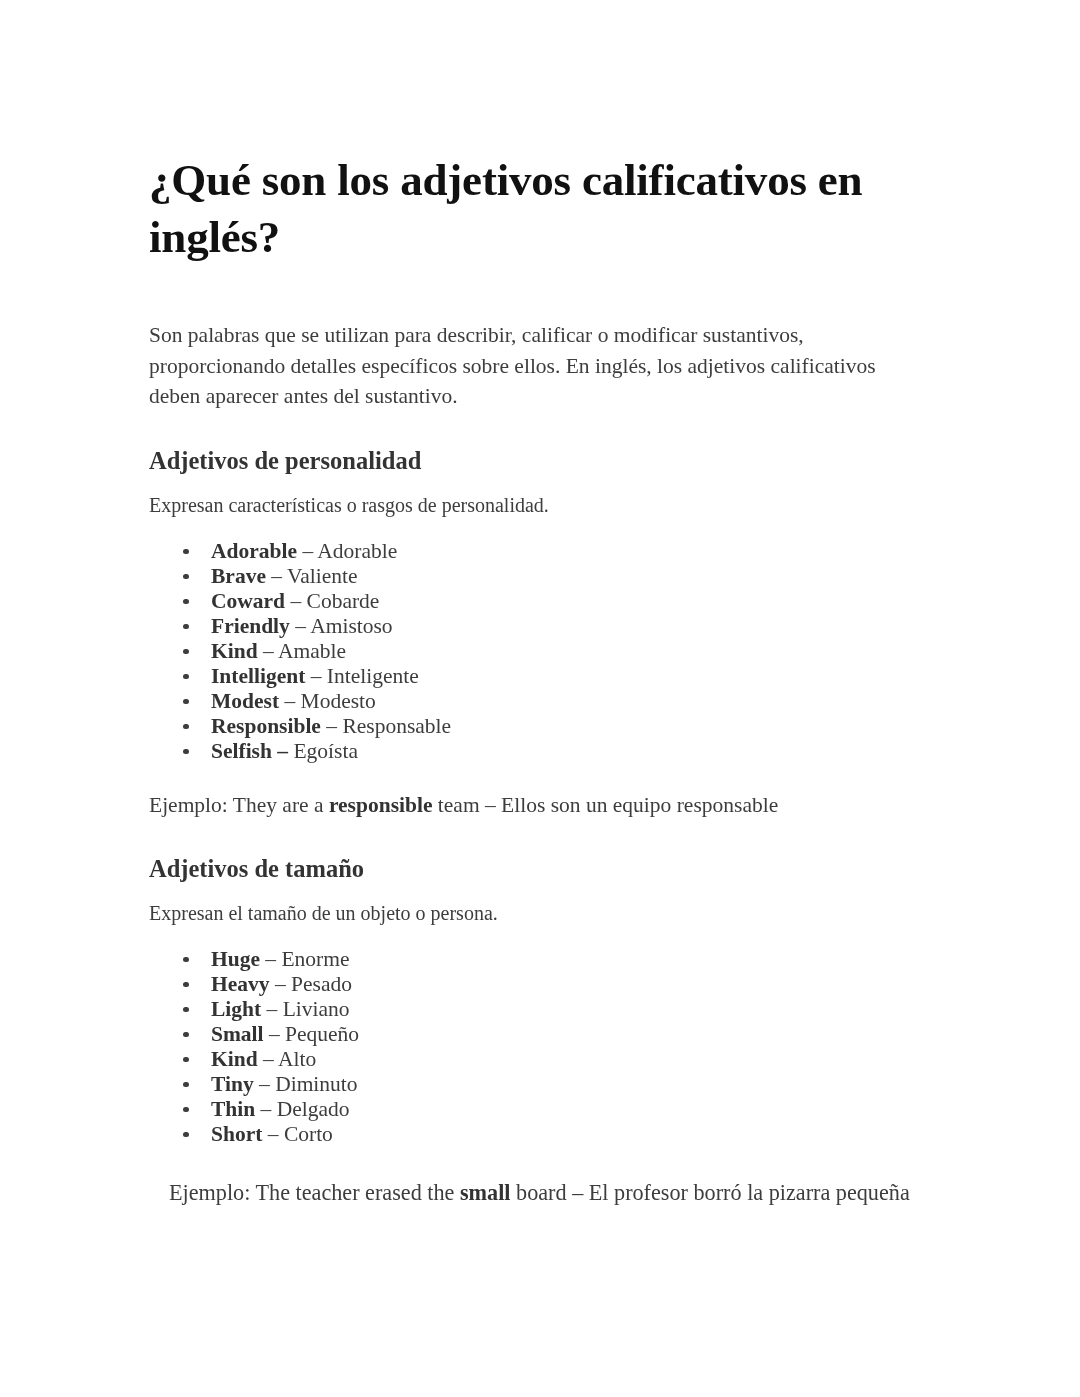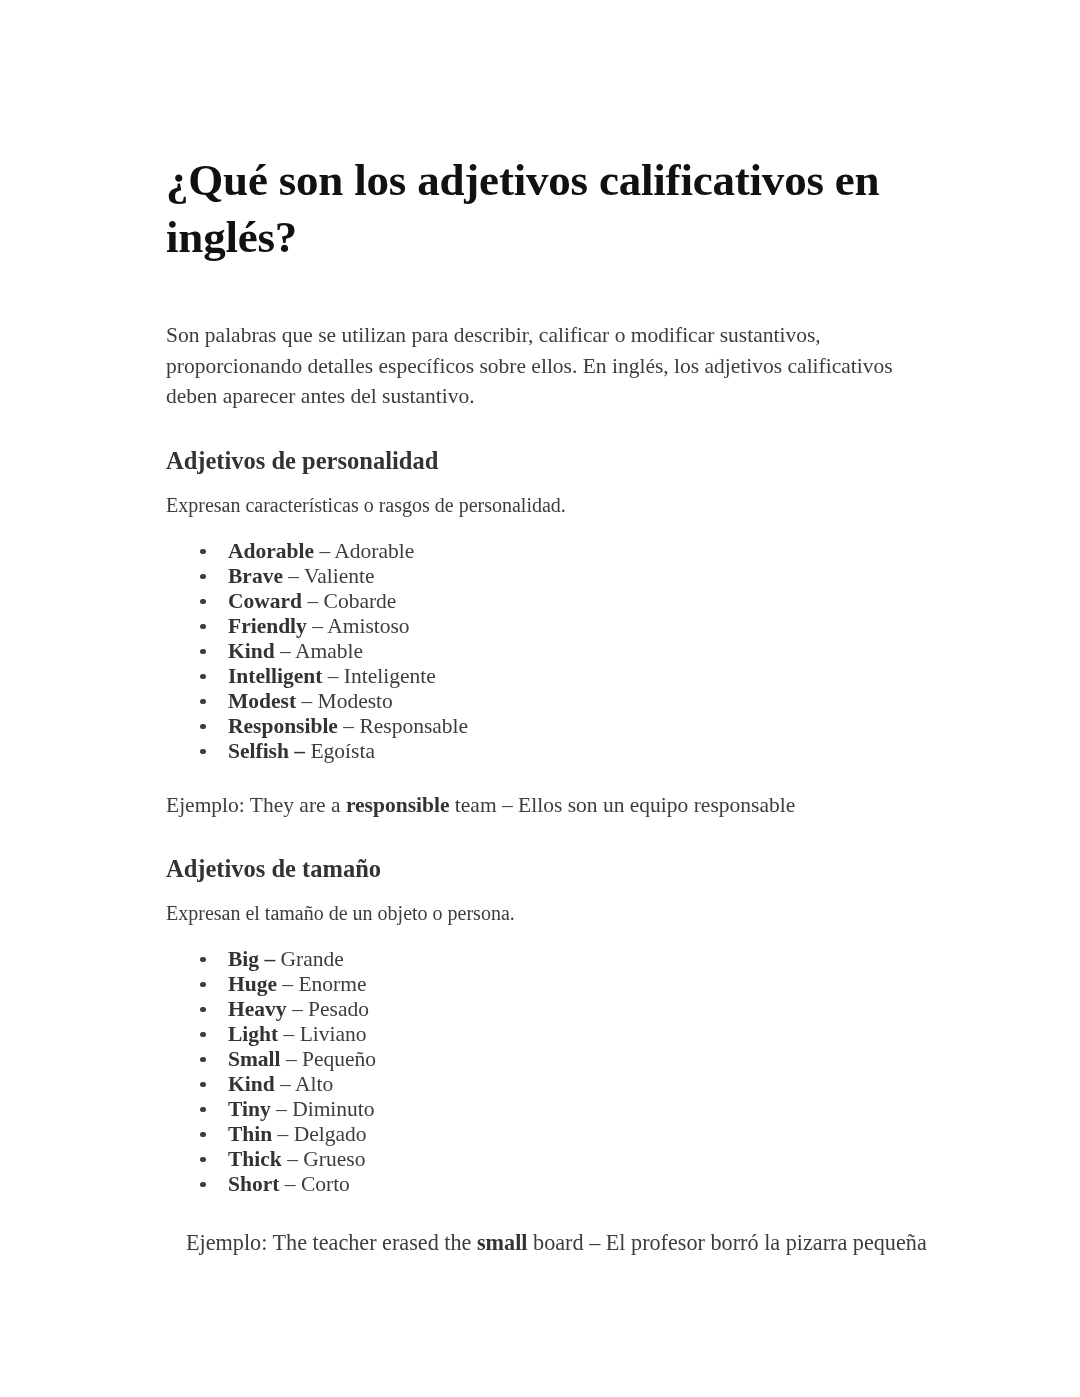--- a/index.html
+++ b/index.html
@@ -17,21 +17,21 @@
   }
 
   .page {
     position: absolute;
     inset: 0;
     background: #ffffff;
   }
 
   .content {
     position: absolute;
-    left: 166px;
+    left: 149px;
     top: 152px;
     width: 782px;
   }
 
   
   .doc-title {
     font-family: "Liberation Serif", "DejaVu Serif", serif;
     font-weight: 700;
     font-size: 45px;
     line-height: 1.27;
@@ -157,29 +157,27 @@
         </ul>
       <p class="example">
         <span>Ejemplo: They are a </span><span class="hl">responsible</span><span> team – Ellos son un equipo responsable</span>
       </p>
     </div>
 
     <div class="section-block size-block">
       <h2 class="section-heading">Adjetivos de tamaño</h2>
       <p class="section-lead">Expresan el tamaño de un objeto o persona.</p>
       <ul class="word-list">
-          <li><span class="bullet"></span><span class="term">Big</span><span class="sep bold"> – </span><span class="translation">Grande</span></li>
           <li><span class="bullet"></span><span class="term">Huge</span><span class="sep"> – </span><span class="translation">Enorme</span></li>
           <li><span class="bullet"></span><span class="term">Heavy</span><span class="sep"> – </span><span class="translation">Pesado</span></li>
           <li><span class="bullet"></span><span class="term">Light</span><span class="sep"> – </span><span class="translation">Liviano</span></li>
           <li><span class="bullet"></span><span class="term">Small</span><span class="sep"> – </span><span class="translation">Pequeño</span></li>
           <li><span class="bullet"></span><span class="term">Kind</span><span class="sep"> – </span><span class="translation">Alto</span></li>
           <li><span class="bullet"></span><span class="term">Tiny</span><span class="sep"> – </span><span class="translation">Diminuto</span></li>
           <li><span class="bullet"></span><span class="term">Thin</span><span class="sep"> – </span><span class="translation">Delgado</span></li>
-          <li><span class="bullet"></span><span class="term">Thick</span><span class="sep"> – </span><span class="translation">Grueso</span></li>
           <li><span class="bullet"></span><span class="term">Short</span><span class="sep"> – </span><span class="translation">Corto</span></li>
         </ul>
       <p class="example example-wide">
         <span>Ejemplo: The teacher erased the </span><span class="hl">small</span><span> board – El profesor borró la pizarra pequeña</span>
       </p>
     </div>
 
   </div>
 </div>
 

